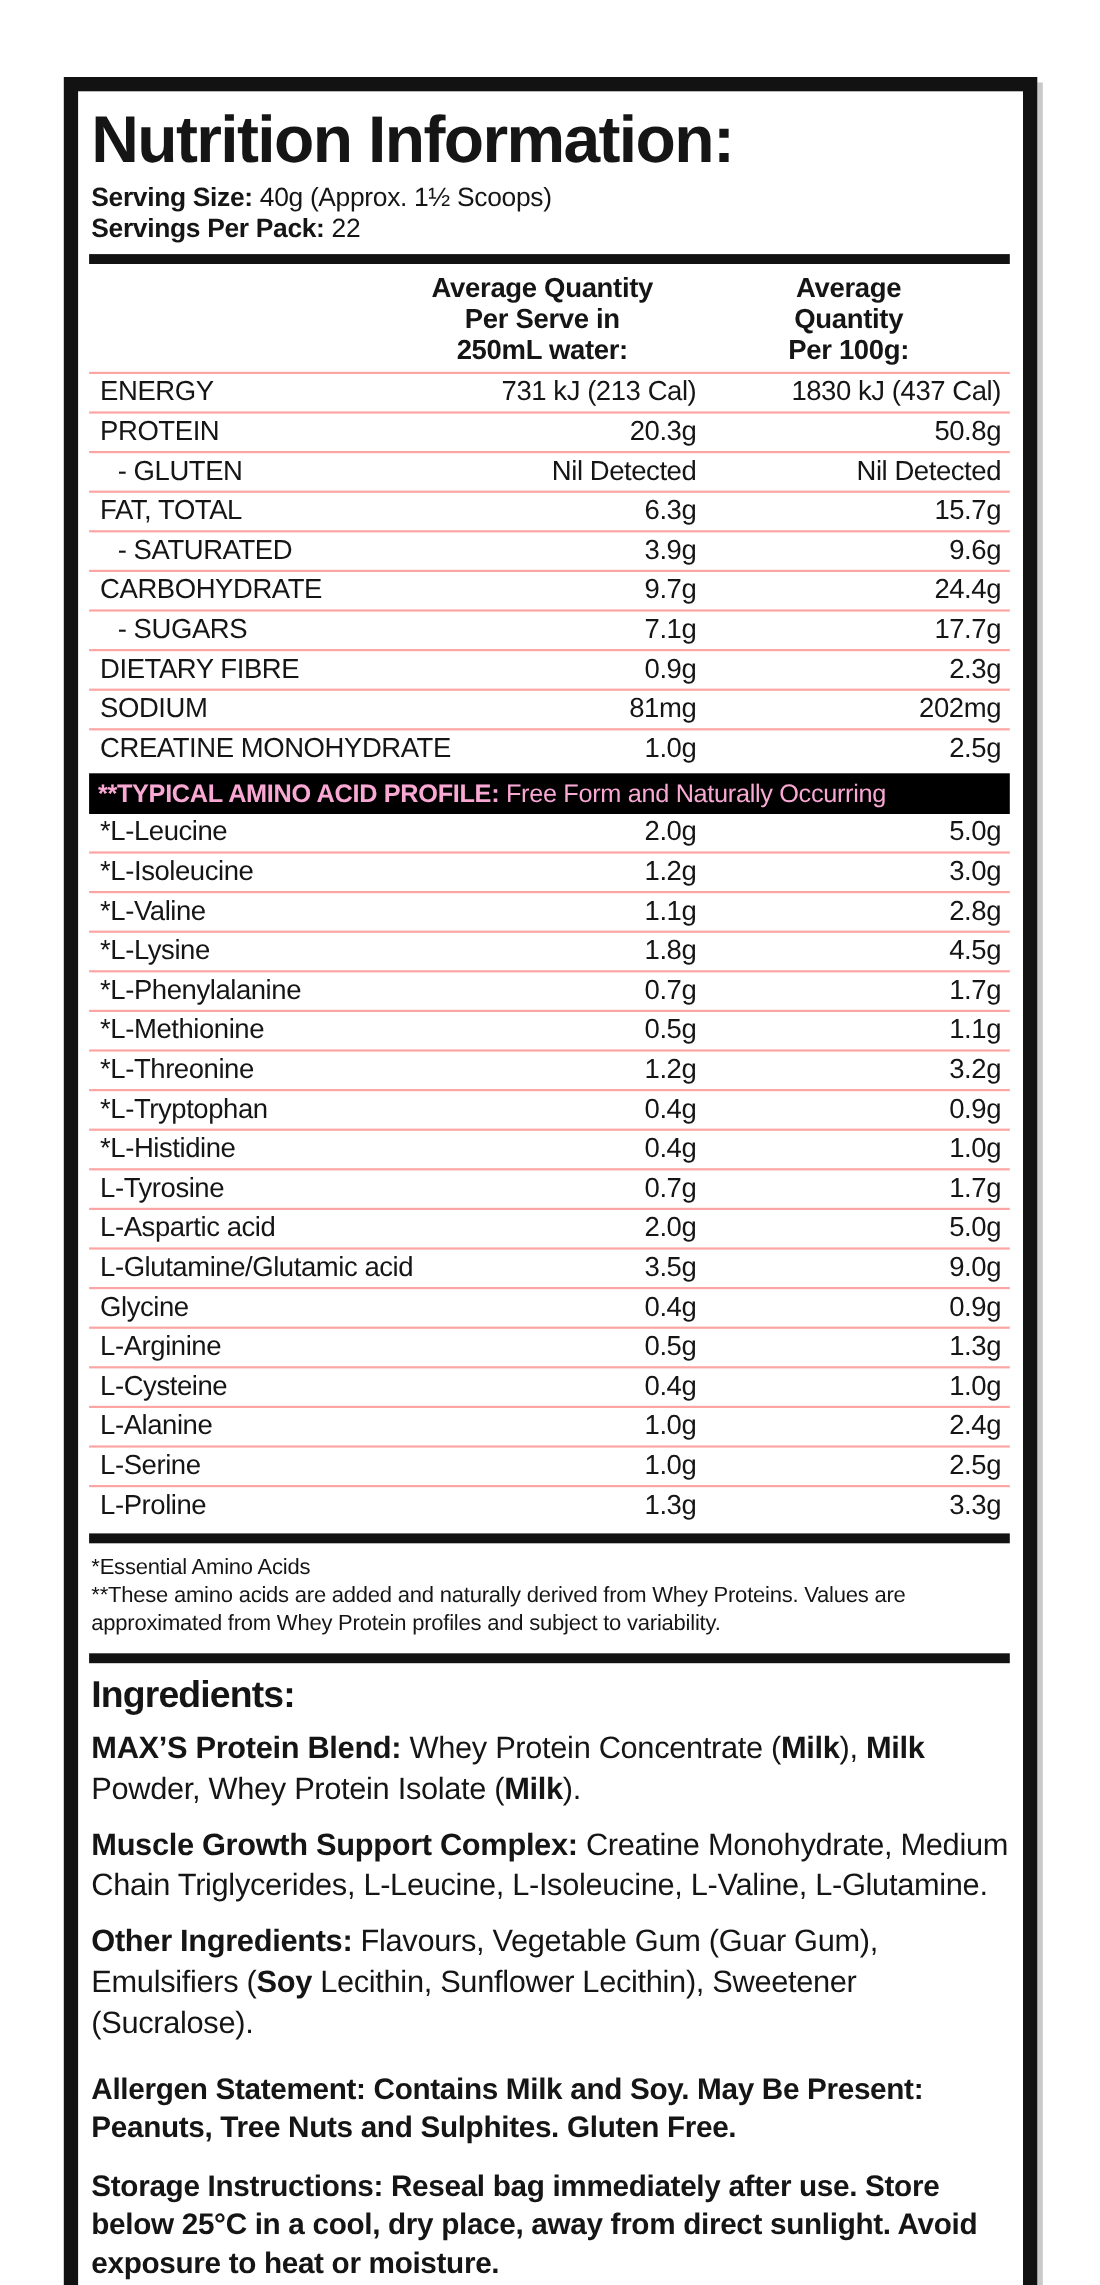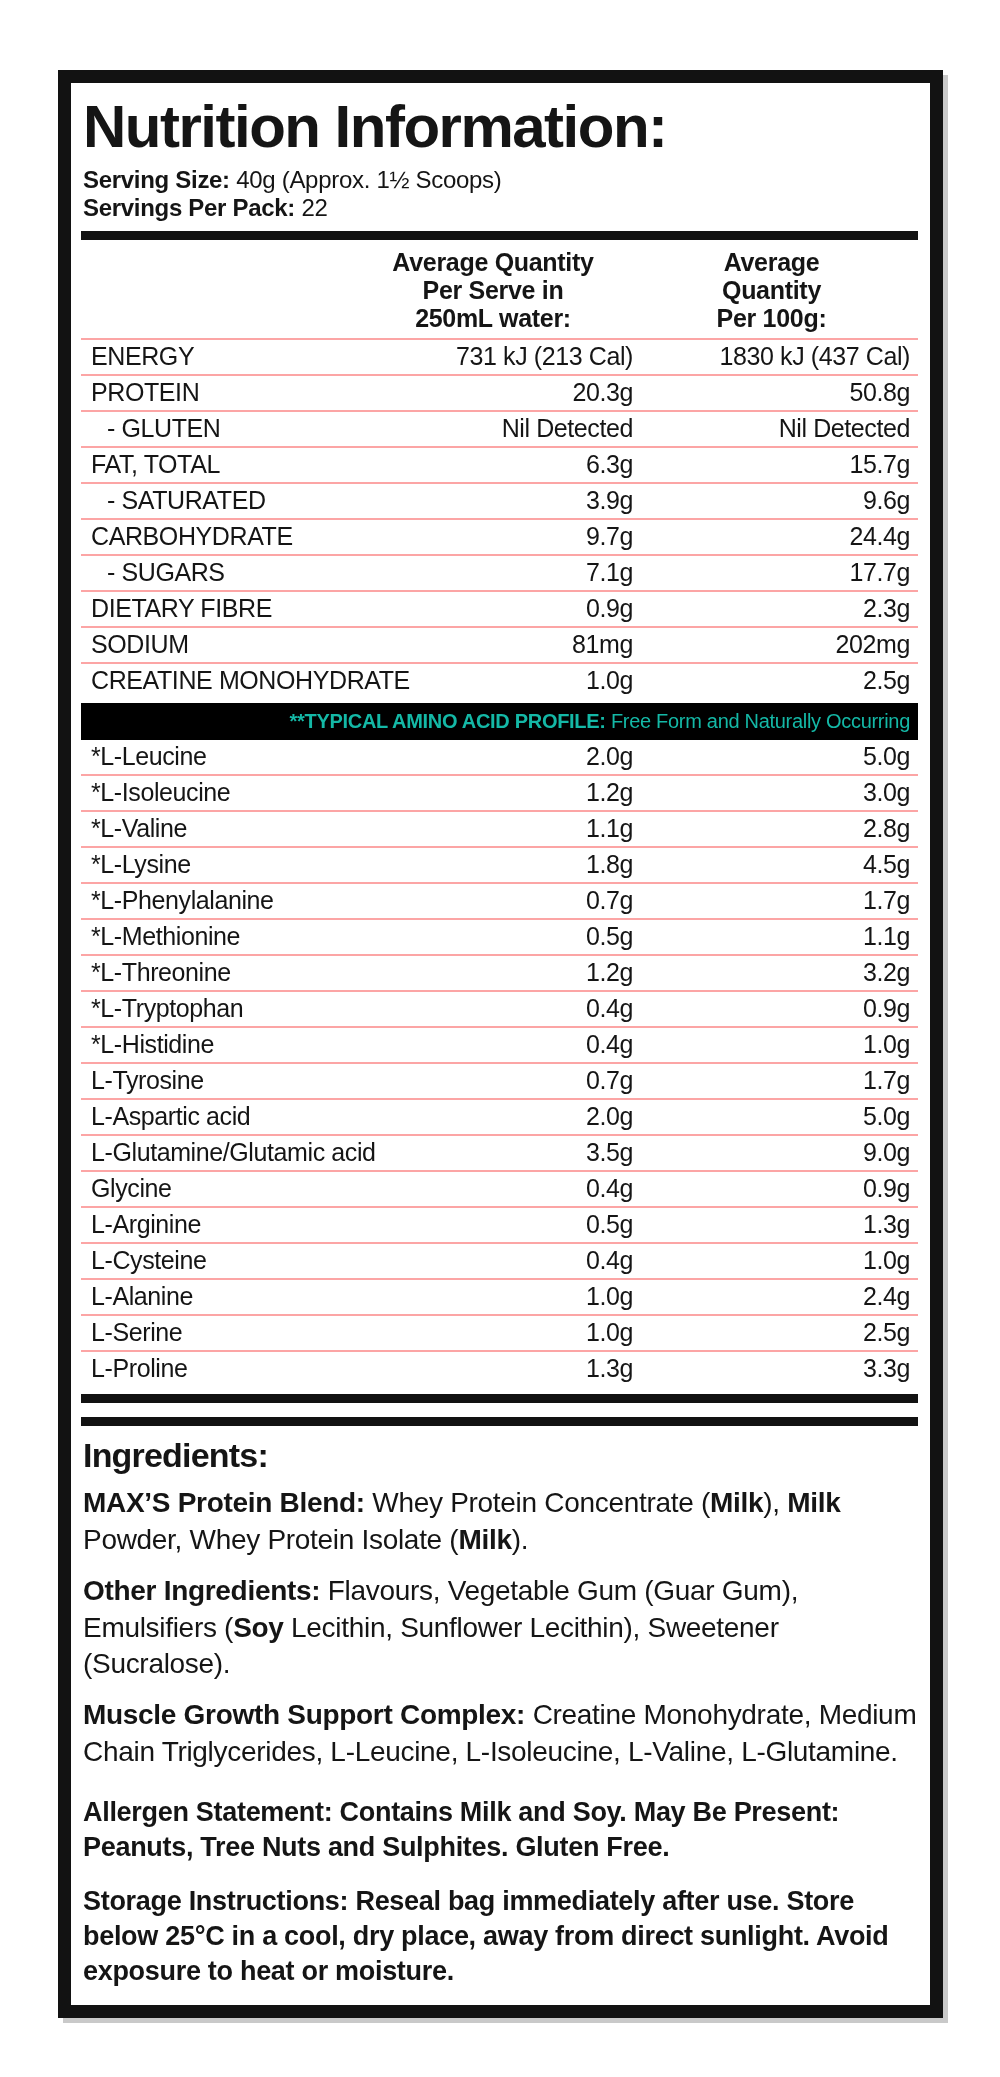--- a/index.html
+++ b/index.html
@@ -65,28 +65,27 @@
   }
   .rows .t-row { border-top: 2px solid #fca5a5; }
   .rows.amino .t-row:first-child { border-top: none; }
   .t-row .c-label { padding-left: 10px; text-align: left; }
   .t-row .c-label.indent { padding-left: 26px; }
   .t-row .c-serve { text-align: right; }
   .t-row .c-100 { text-align: right; padding-right: 8px; }
   .amino-banner {
     margin-top: 5px;
     background: #000000;
-    color: #14b8a6;
+    color: #f9a8d4;
     height: 37px;
     line-height: 37px;
-    font-size: 20px;
+    font-size: 23px;
     letter-spacing: -0.3px;
     padding: 0 8px;
     white-space: nowrap;
-    text-align: right;
   }
   .tbl-bottom-rule { height: 9px; background: #121212; margin: 8px 0 10px 0; }
   .footnotes {
     font-size: 20px;
     line-height: 1.28;
     letter-spacing: -0.2px;
     margin: 0 0 0 2px;
   }
   .mid-rule { height: 9px; background: #121212; margin: 14px 0 10px 0; }
   .ing-heading {
@@ -302,28 +301,32 @@
 
   <div class="t-row">
     <div class="c-label">L-Proline</div>
     <div class="c-serve">1.3g</div>
     <div class="c-100">3.3g</div>
   </div>
 </div>
 
   <div class="tbl-bottom-rule"></div>
 
+  <div class="footnotes">
+    <div>*Essential Amino Acids</div>
+    <div>**These amino acids are added and naturally derived from Whey Proteins. Values are approximated from Whey Protein profiles and subject to variability.</div>
+  </div>
 
   <div class="mid-rule"></div>
 
   <div class="ing-heading">Ingredients:</div>
 
   <div id="ingredient-paragraphs">
       <div class="ing-para"><span class="bold">MAX’S Protein Blend: </span><span>Whey Protein Concentrate (</span><span class="bold">Milk</span><span>), </span><span class="bold">Milk</span><span> Powder, Whey Protein Isolate (</span><span class="bold">Milk</span><span>).</span></div>
+      <div class="ing-para"><span class="bold">Muscle Growth Support Complex: </span><span>Creatine Monohydrate, Medium Chain Triglycerides, L-Leucine, L-Isoleucine, L-Valine, L-Glutamine.</span></div>
       <div class="ing-para"><span class="bold">Other Ingredients: </span><span>Flavours, Vegetable Gum (Guar Gum), Emulsifiers (</span><span class="bold">Soy</span><span> Lecithin, Sunflower Lecithin), Sweetener (Sucralose).</span></div>
-      <div class="ing-para"><span class="bold">Muscle Growth Support Complex: </span><span>Creatine Monohydrate, Medium Chain Triglycerides, L-Leucine, L-Isoleucine, L-Valine, L-Glutamine.</span></div>
     </div>
 
   <div class="stmt-para">Allergen Statement: Contains Milk and Soy. May Be Present: Peanuts, Tree Nuts and Sulphites. Gluten Free.</div>
 
   <div class="stmt-para storage">Storage Instructions: Reseal bag immediately after use. Store below 25°C in a cool, dry place, away from direct sunlight. Avoid exposure to heat or moisture.</div>
 
 </div>
 
 </body></html>

